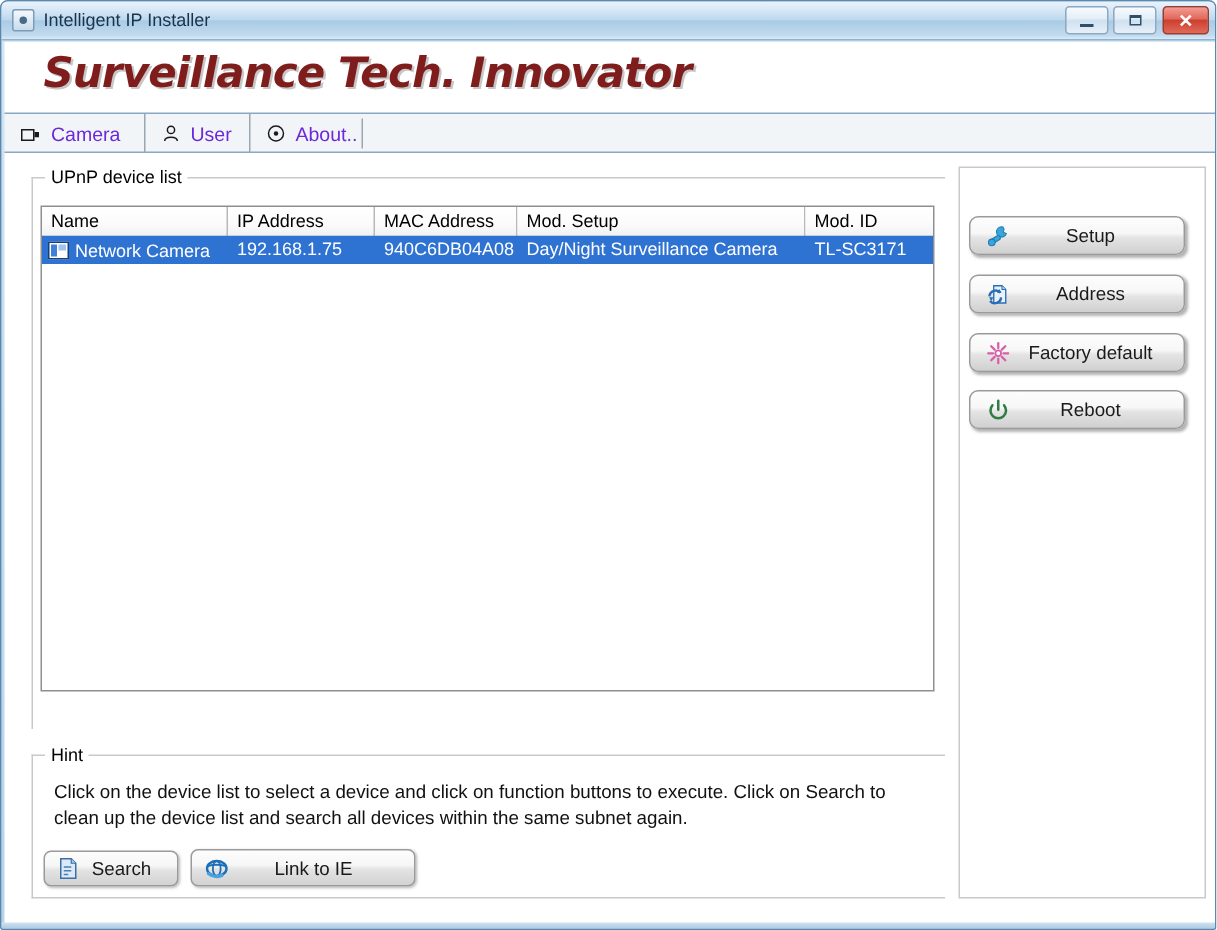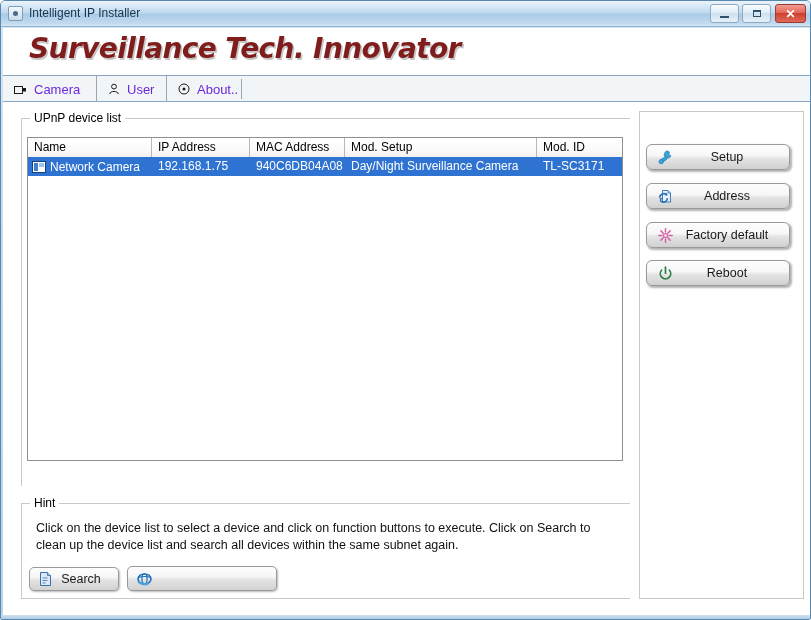--- a/index.html
+++ b/index.html
@@ -487,20 +487,21 @@
 
     <div class="flatbtn" id="btn-linkie">
       <span class="bicon">
         <svg width="15" height="14" viewBox="0 0 15 14">
           <ellipse cx="7.5" cy="7" rx="6.5" ry="5" fill="none" stroke="#1d6fb8" stroke-width="1.6"></ellipse>
           <ellipse cx="7.5" cy="7" rx="2.6" ry="5" fill="none" stroke="#1d6fb8" stroke-width="1.2"></ellipse>
           <path d="M1.5 5.4 Q7.5 3.6 13.5 5.4" fill="none" stroke="#1d6fb8" stroke-width="1.2"></path>
           <path d="M2 10.5 Q6 13.6 11 11.6" fill="none" stroke="#4aa3e0" stroke-width="2.2" stroke-linecap="round"></path>
         </svg>
       </span>
+      <span class="blabel">Link to IE</span>
     </div>
 
     <div class="groupbox" id="grp-hint">
       <span class="group-label">Hint</span>
       <div id="hint-text">Click on the device list to select a device and click on function buttons to execute. Click on Search to clean up the device list and search all devices  within the same subnet again.</div>
     </div>
 
     <div class="groupbox" id="grp-actions">
 
       <div class="actbtn" id="act-setup">

